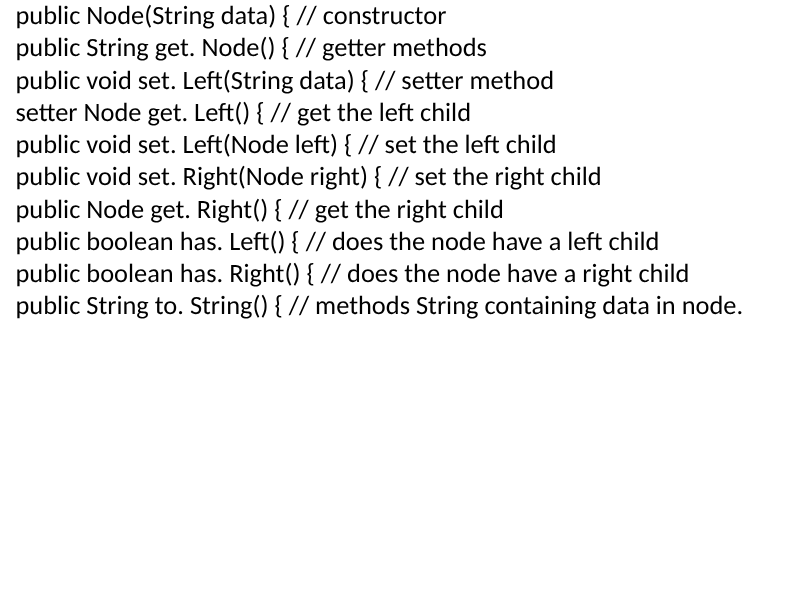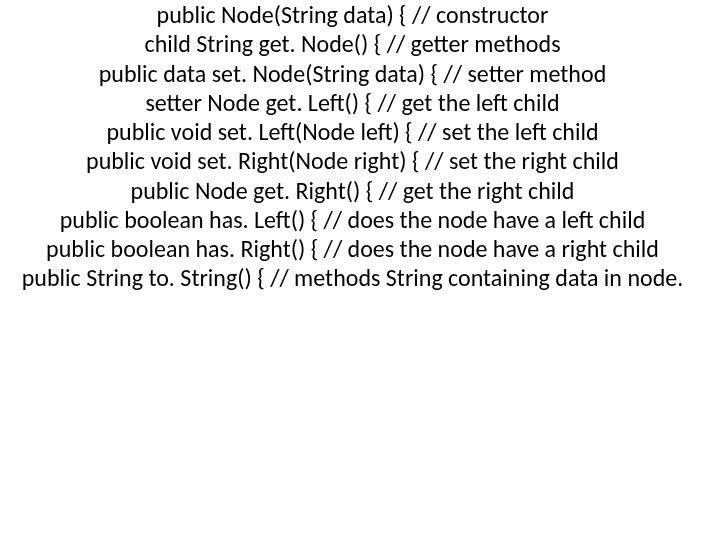--- a/index.html
+++ b/index.html
@@ -22,34 +22,33 @@
     text-align: center;
     font-size: 40px;
     font-weight: 400;
     margin-top: 22px;
     margin-bottom: 28px;
   }
   .body {
     padding: 0 29px 0 14px;
     font-size: 24px;
     line-height: 1.22;
-    text-align: center;
   }
   .body .line {
     display: block;
   }
 </style>
 </head>
 <body>
 
 <div class="slide">
   <div class="body">
     <span class="line">public Node(String data) { // constructor</span>
-    <span class="line">child String get. Node() { // getter methods</span>
-    <span class="line">public data set. Node(String data) { // setter method</span>
+    <span class="line">public String get. Node() { // getter methods</span>
+    <span class="line">public void set. Left(String data) { // setter method</span>
     <span class="line">setter Node get. Left() { // get the left child</span>
     <span class="line">public void set. Left(Node left) { // set the left child</span>
     <span class="line">public void set. Right(Node right) { // set the right child</span>
     <span class="line">public Node get. Right() { // get the right child</span>
     <span class="line">public boolean has. Left() { // does the node have a left child</span>
     <span class="line">public boolean has. Right() { // does the node have a right child</span>
     <span class="line">public String to. String() { // methods String containing data in node.</span>
   </div>
 </div>
 

